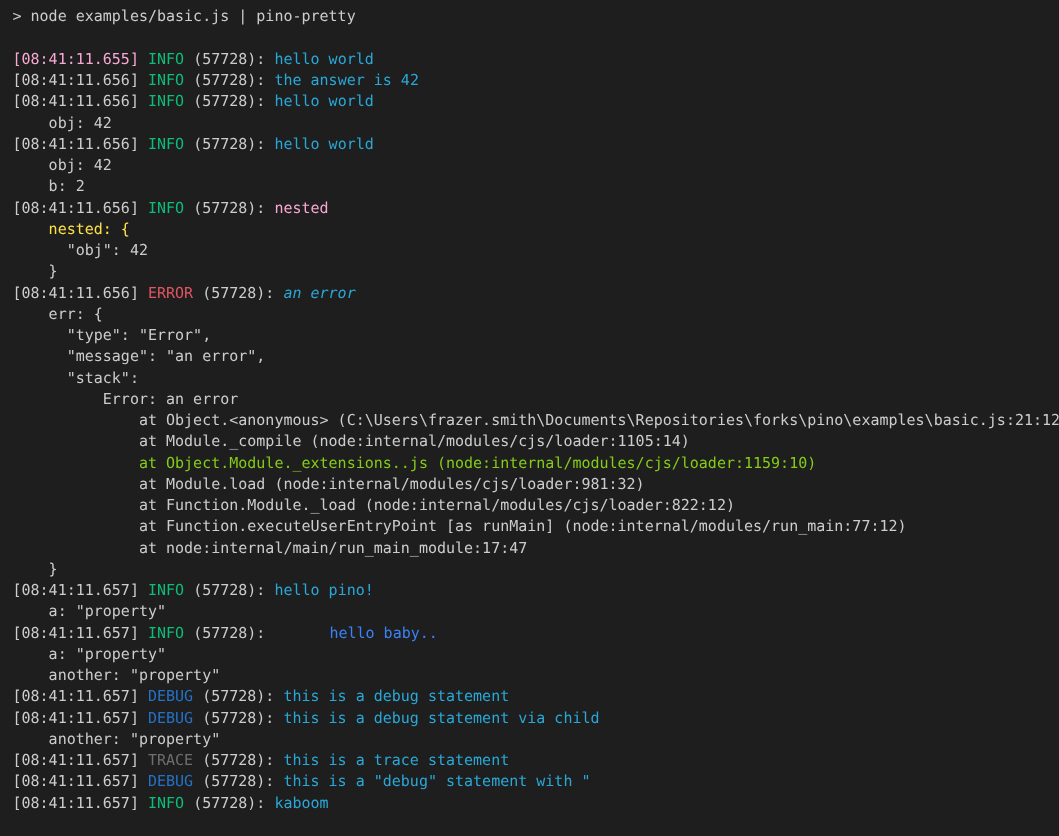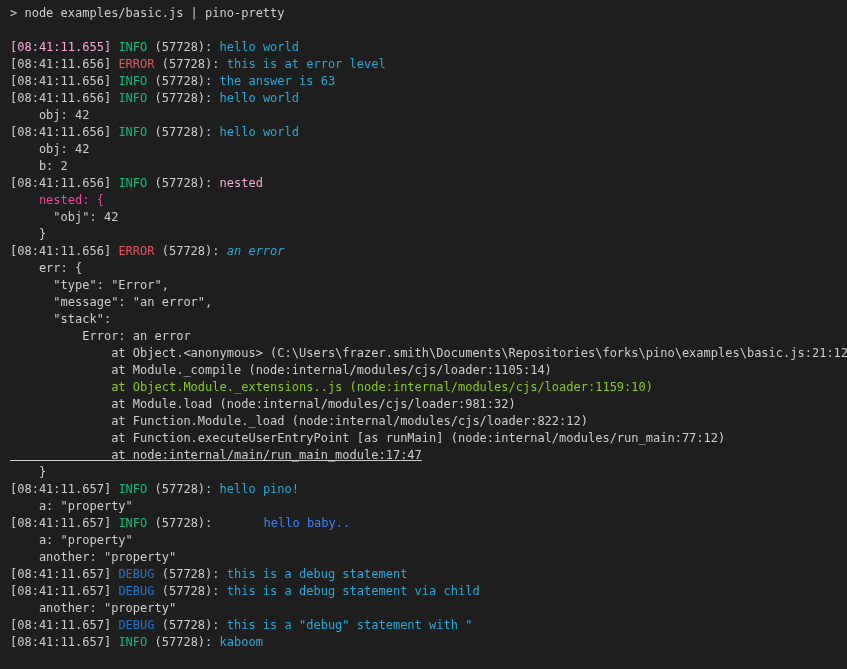--- a/index.html
+++ b/index.html
@@ -28,49 +28,49 @@
   }
 </style>
 </head>
 <body style="background: rgb(30, 30, 30);">
 
 <div class="terminal" style="color: rgb(204, 204, 204); border-radius: 12px;">
   <div>
       <div class="line"><span style="color: rgb(204, 204, 204);">&gt; node examples/basic.js | pino-pretty</span></div>
       <div class="line"></div>
       <div class="line"><span style="color: #f9a8d4;">[08:41:11.655] </span><span style="color: rgb(13, 188, 121);">INFO</span><span style="color: rgb(204, 204, 204);"> (57728): </span><span style="color: rgb(41, 168, 216);">hello world</span></div>
-      <div class="line"><span style="color: rgb(204, 204, 204);">[08:41:11.656] </span><span style="color: rgb(224, 85, 97);">ERROR</span><span style="color: rgb(204, 204, 204);"> (57728): </span><span style="color: rgb(41, 168, 216);">this is at error level</span></div>
-      <div class="line"><span style="color: rgb(204, 204, 204);">[08:41:11.656] </span><span style="color: rgb(13, 188, 121);">INFO</span><span style="color: rgb(204, 204, 204);"> (57728): </span><span style="color: rgb(41, 168, 216);">the answer is 63</span></div>
+      <div class="line"><span style="color: rgb(204, 204, 204);">[08:41:11.656] </span><span style="color: rgb(13, 188, 121);">INFO</span><span style="color: rgb(204, 204, 204);"> (57728): </span><span style="color: rgb(41, 168, 216);">the answer is 42</span></div>
       <div class="line"><span style="color: rgb(204, 204, 204);">[08:41:11.656] </span><span style="color: rgb(13, 188, 121);">INFO</span><span style="color: rgb(204, 204, 204);"> (57728): </span><span style="color: rgb(41, 168, 216);">hello world</span></div>
       <div class="line"><span style="color: rgb(204, 204, 204);">    obj: 42</span></div>
       <div class="line"><span style="color: rgb(204, 204, 204);">[08:41:11.656] </span><span style="color: rgb(13, 188, 121);">INFO</span><span style="color: rgb(204, 204, 204);"> (57728): </span><span style="color: rgb(41, 168, 216);">hello world</span></div>
       <div class="line"><span style="color: rgb(204, 204, 204);">    obj: 42</span></div>
       <div class="line"><span style="color: rgb(204, 204, 204);">    b: 2</span></div>
       <div class="line"><span style="color: rgb(204, 204, 204);">[08:41:11.656] </span><span style="color: rgb(13, 188, 121);">INFO</span><span style="color: rgb(204, 204, 204);"> (57728): </span><span style="color: #f9a8d4;">nested</span></div>
-      <div class="line"><span style="color: #ec4899;">    nested: {</span></div>
+      <div class="line"><span style="color: #fde047;">    nested: {</span></div>
       <div class="line"><span style="color: rgb(204, 204, 204);">      "obj": 42</span></div>
       <div class="line"><span style="color: rgb(204, 204, 204);">    }</span></div>
       <div class="line"><span style="color: rgb(204, 204, 204);">[08:41:11.656] </span><span style="color: rgb(224, 85, 97);">ERROR</span><span style="color: rgb(204, 204, 204);"> (57728): </span><span style="color: rgb(41, 168, 216); font-style: italic;">an error</span></div>
       <div class="line"><span style="color: rgb(204, 204, 204);">    err: {</span></div>
       <div class="line"><span style="color: rgb(204, 204, 204);">      "type": "Error",</span></div>
       <div class="line"><span style="color: rgb(204, 204, 204);">      "message": "an error",</span></div>
       <div class="line"><span style="color: rgb(204, 204, 204);">      "stack":</span></div>
       <div class="line"><span style="color: rgb(204, 204, 204);">          Error: an error</span></div>
       <div class="line"><span style="color: rgb(204, 204, 204);">              at Object.&lt;anonymous&gt; (C:\Users\frazer.smith\Documents\Repositories\forks\pino\examples\basic.js:21:12)</span></div>
       <div class="line"><span style="color: rgb(204, 204, 204);">              at Module._compile (node:internal/modules/cjs/loader:1105:14)</span></div>
       <div class="line"><span style="color: #84cc16;">              at Object.Module._extensions..js (node:internal/modules/cjs/loader:1159:10)</span></div>
       <div class="line"><span style="color: rgb(204, 204, 204);">              at Module.load (node:internal/modules/cjs/loader:981:32)</span></div>
       <div class="line"><span style="color: rgb(204, 204, 204);">              at Function.Module._load (node:internal/modules/cjs/loader:822:12)</span></div>
       <div class="line"><span style="color: rgb(204, 204, 204);">              at Function.executeUserEntryPoint [as runMain] (node:internal/modules/run_main:77:12)</span></div>
-      <div class="line"><span style="color: rgb(204, 204, 204); text-decoration: underline;">              at node:internal/main/run_main_module:17:47</span></div>
+      <div class="line"><span style="color: rgb(204, 204, 204);">              at node:internal/main/run_main_module:17:47</span></div>
       <div class="line"><span style="color: rgb(204, 204, 204);">    }</span></div>
       <div class="line"><span style="color: rgb(204, 204, 204);">[08:41:11.657] </span><span style="color: rgb(13, 188, 121);">INFO</span><span style="color: rgb(204, 204, 204);"> (57728): </span><span style="color: rgb(41, 168, 216);">hello pino!</span></div>
       <div class="line"><span style="color: rgb(204, 204, 204);">    a: "property"</span></div>
       <div class="line"><span style="color: rgb(204, 204, 204);">[08:41:11.657] </span><span style="color: rgb(13, 188, 121);">INFO</span><span style="color: rgb(204, 204, 204);"> (57728): </span><span style="color: #3b82f6; margin-left: 44px;">hello baby..</span></div>
       <div class="line"><span style="color: rgb(204, 204, 204);">    a: "property"</span></div>
       <div class="line"><span style="color: rgb(204, 204, 204);">    another: "property"</span></div>
       <div class="line"><span style="color: rgb(204, 204, 204);">[08:41:11.657] </span><span style="color: rgb(36, 114, 200);">DEBUG</span><span style="color: rgb(204, 204, 204);"> (57728): </span><span style="color: rgb(41, 168, 216);">this is a debug statement</span></div>
       <div class="line"><span style="color: rgb(204, 204, 204);">[08:41:11.657] </span><span style="color: rgb(36, 114, 200);">DEBUG</span><span style="color: rgb(204, 204, 204);"> (57728): </span><span style="color: rgb(41, 168, 216);">this is a debug statement via child</span></div>
       <div class="line"><span style="color: rgb(204, 204, 204);">    another: "property"</span></div>
+      <div class="line"><span style="color: rgb(204, 204, 204);">[08:41:11.657] </span><span style="color: rgb(110, 110, 110);">TRACE</span><span style="color: rgb(204, 204, 204);"> (57728): </span><span style="color: rgb(41, 168, 216);">this is a trace statement</span></div>
       <div class="line"><span style="color: rgb(204, 204, 204);">[08:41:11.657] </span><span style="color: rgb(36, 114, 200);">DEBUG</span><span style="color: rgb(204, 204, 204);"> (57728): </span><span style="color: rgb(41, 168, 216);">this is a "debug" statement with "</span></div>
       <div class="line"><span style="color: rgb(204, 204, 204);">[08:41:11.657] </span><span style="color: rgb(13, 188, 121);">INFO</span><span style="color: rgb(204, 204, 204);"> (57728): </span><span style="color: rgb(41, 168, 216);">kaboom</span></div>
     </div>
 </div>
 
 </body></html>

